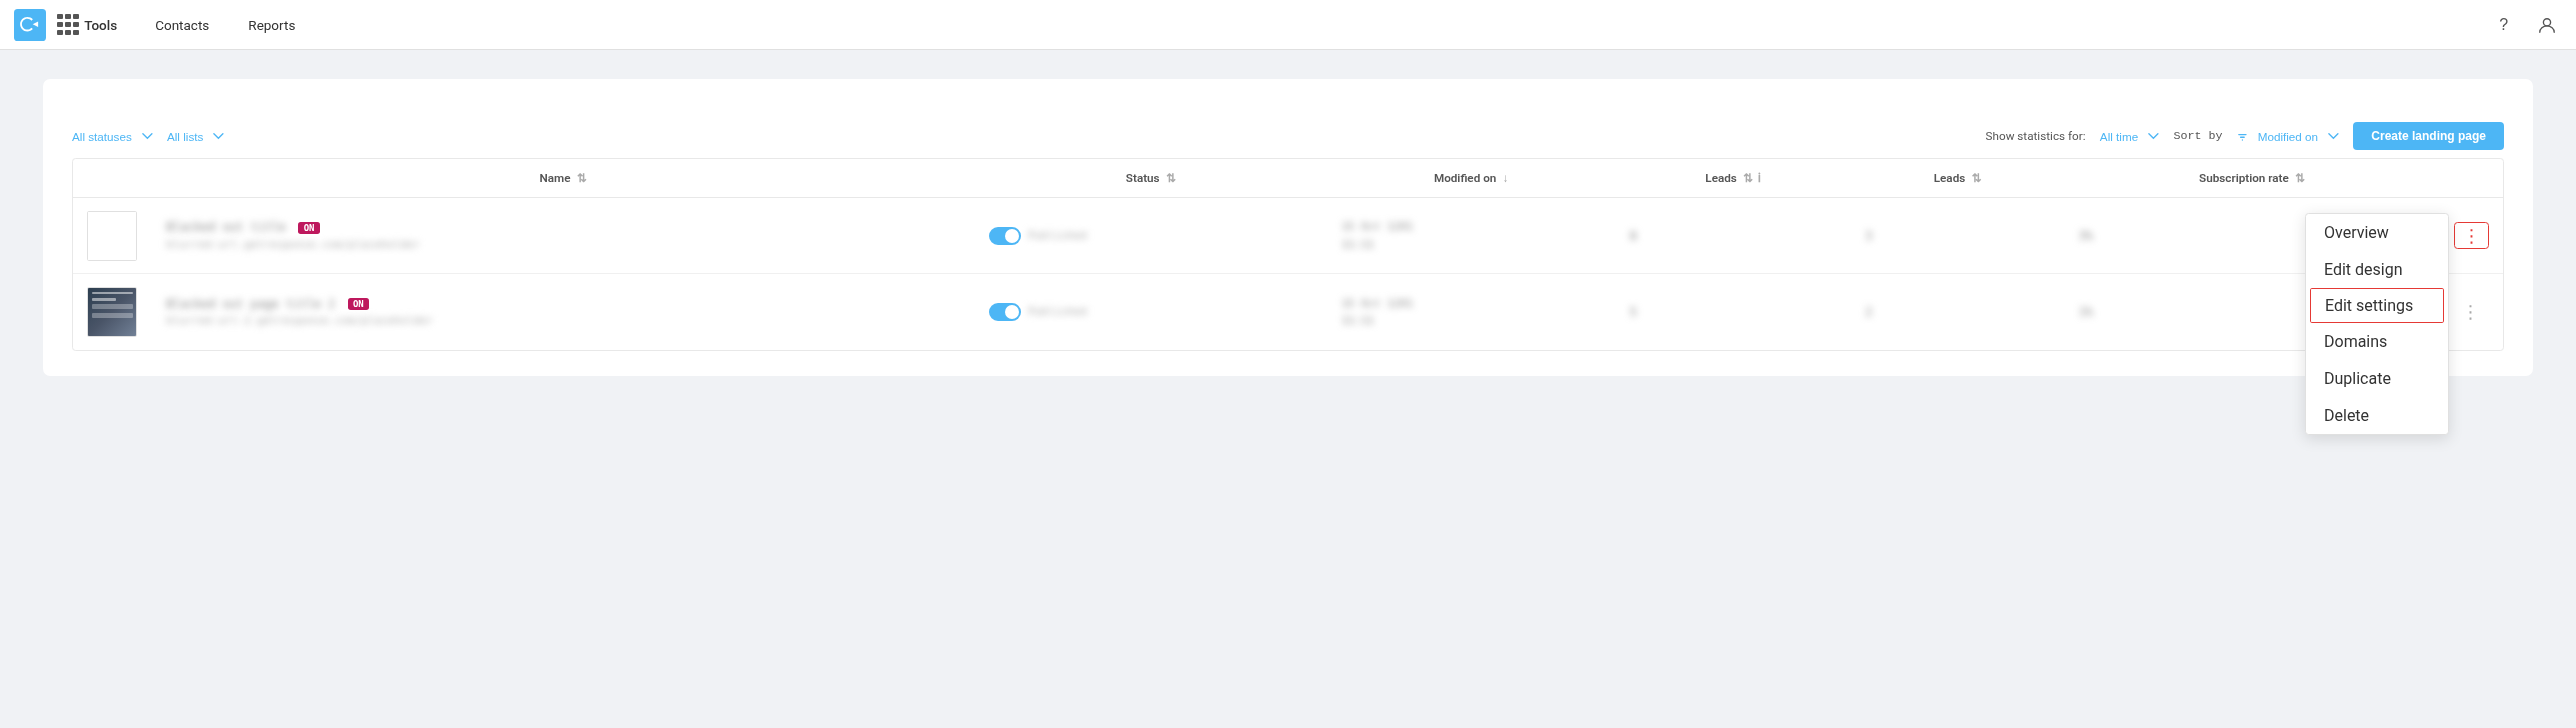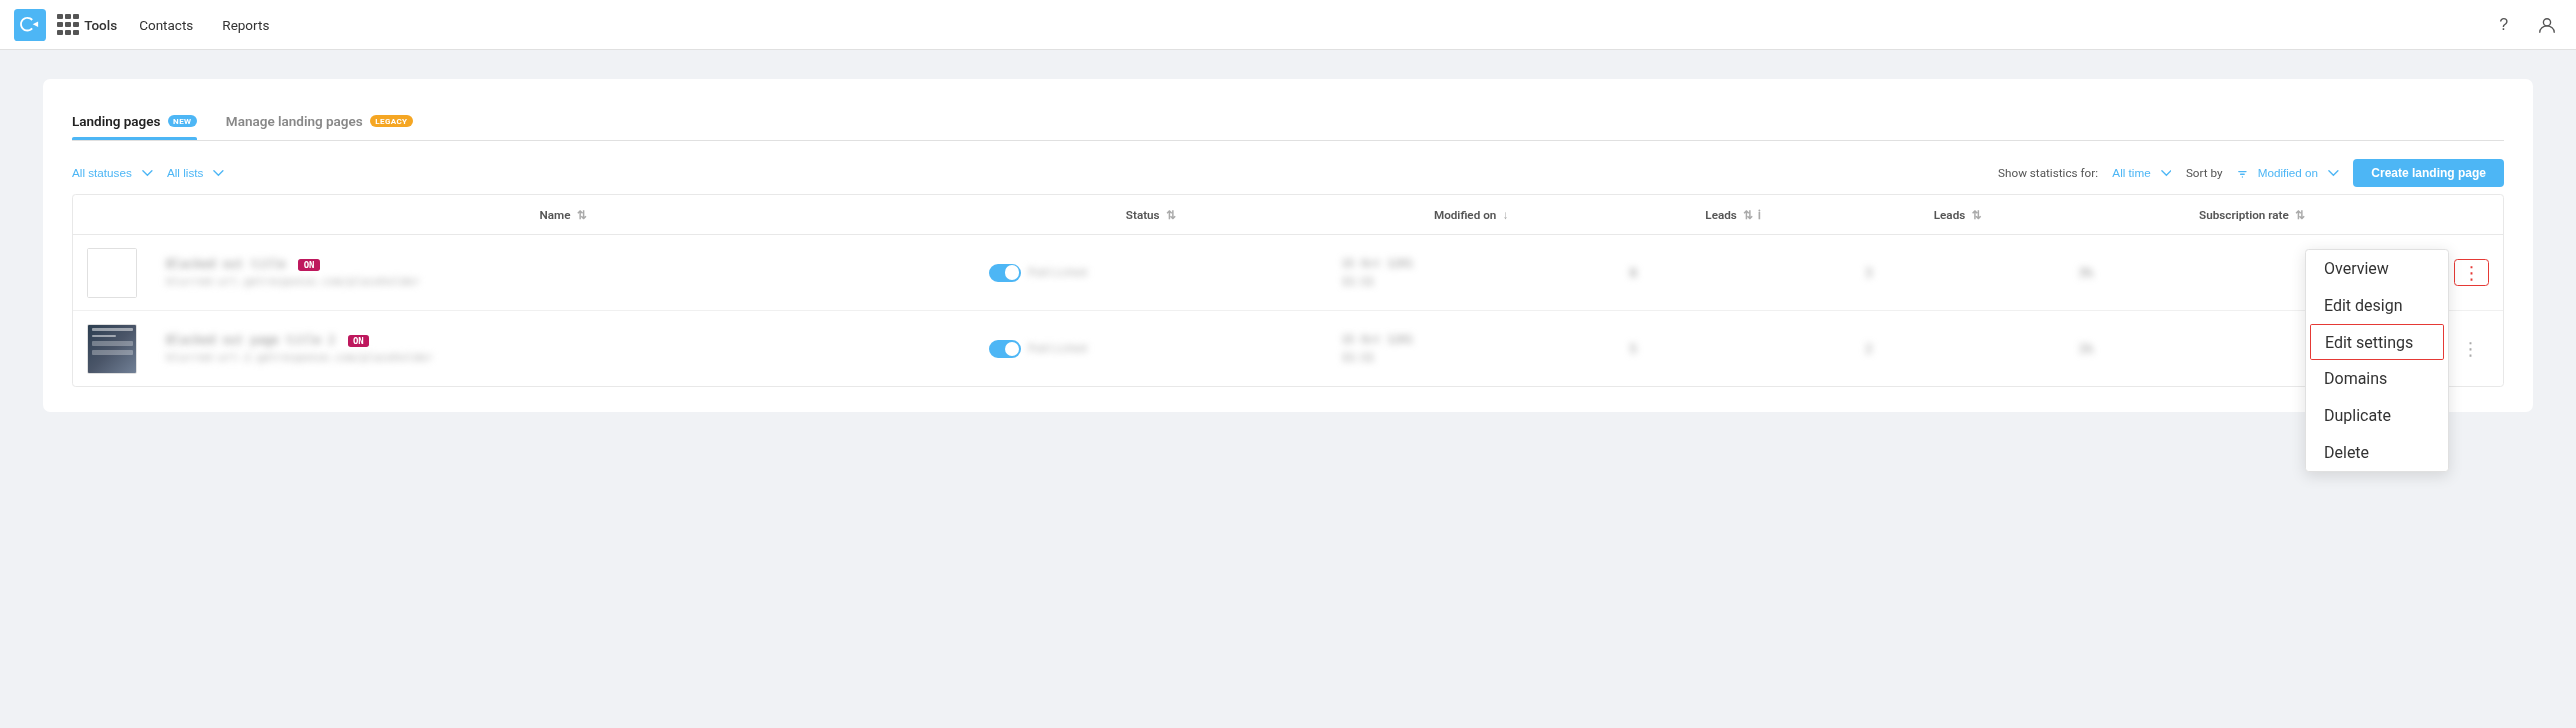--- a/index.html
+++ b/index.html
@@ -14,22 +14,22 @@
     .topnav-logo {
       width: 32px; height: 32px; background: #4db6f5; border-radius: 3.6px;
       display: flex; align-items: center; justify-content: center; margin-right: 10.8px; flex-shrink: 0;
     }
     .topnav-logo svg { width: 20px; height: 14.4px; }
     .topnav-grid-icon {
       display: grid; grid-template-columns: repeat(3, 5.4px); grid-template-rows: repeat(3, 5.4px);
       gap: 2.7px; margin-right: 5.4px;
     }
     .topnav-grid-icon span { background: #555; border-radius: 0.9px; display: block; }
-    .topnav-tools-label { font-size: 13.5px; color: #333; font-weight: 500; margin-right: 22px; }
-    .topnav-nav { display: flex; gap: 29px; }
+    .topnav-tools-label { font-size: 13.5px; color: #333; font-weight: 500; margin-right: 38px; }
+    .topnav-nav { display: flex; gap: 39px; }
     .topnav-nav a { font-size: 13.5px; color: #333; text-decoration: none; }
     .topnav-right { margin-left: auto; display: flex; align-items: center; gap: 14.4px; }
     .topnav-icon-btn { width: 29px; height: 29px; border-radius: 50%; border: none; background: none; cursor: pointer; display: flex; align-items: center; justify-content: center; color: #555; font-size: 16px; }
 
     
     .main-content {
       padding: 29px 43px;
     }
 
     
@@ -55,21 +55,21 @@
     }
     .filter-btn {
       display: flex; align-items: center; gap: 10px; font-size: 11.7px; color: #4db6f5;
       border: none; background: none; cursor: pointer; font-weight: 500;
     }
     .filter-btn svg { width: 10.8px; height: 10.8px; }
     .filter-right {
       margin-left: auto; display: flex; align-items: center; gap: 14.4px;
     }
     .stats-label { font-size: 11.7px; color: #555; }
-    .sort-label { font-size: 11.7px; color: #555; }
+    .sort-label { font-size: 11.7px; color: #555; font-family: Liberation Mono, monospace; }
     .create-btn {
       background: #4db6f5; color: #fff; border: none; border-radius: 4px;
       padding: 7.2px 18px; font-size: 12px; font-weight: 600; cursor: pointer; white-space: nowrap;
     }
 
     
     .table-container {
       background: #fff; border-radius: 3.6px; border: 0.9px solid #e8e8e8; overflow: visible; position: relative;
     }
     .table { width: 100%; border-collapse: collapse; }
@@ -162,30 +162,20 @@
           <circle cx="10" cy="7" r="4" stroke="#555" stroke-width="1.5"></circle>
           <path d="M2 18c0-4 3.58-7 8-7s8 3 8 7" stroke="#555" stroke-width="1.5" stroke-linecap="round"></path>
         </svg>
     </button>
   </div>
 </nav>
 
 <div class="main-content">
   <div class="page-wrapper">
 
-    <div class="tabs-row">
-      <div class="tab active">
-        <span>Landing pages</span>
-        <span class="tab-badge badge-new">NEW</span>
-      </div>
-      <div class="tab">
-        <span>Manage landing pages</span>
-        <span class="tab-badge badge-legacy">LEGACY</span>
-      </div>
-    </div>
 
     <div class="filter-row">
       <button class="filter-btn">
         <span>All statuses</span>
         <svg viewBox="0 0 12 8" fill="none">
             <path d="M1 1l5 5 5-5" stroke="#4db6f5" stroke-width="1.5" stroke-linecap="round"></path>
           </svg>
       </button>
       <button class="filter-btn">
         <span>All lists</span>

